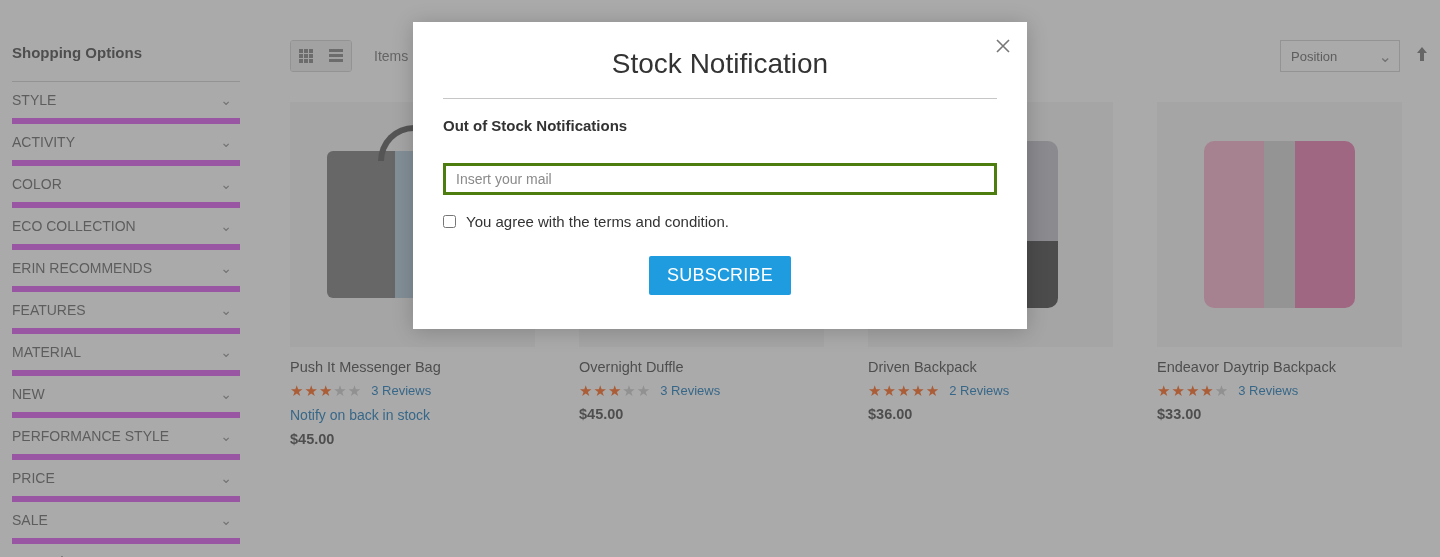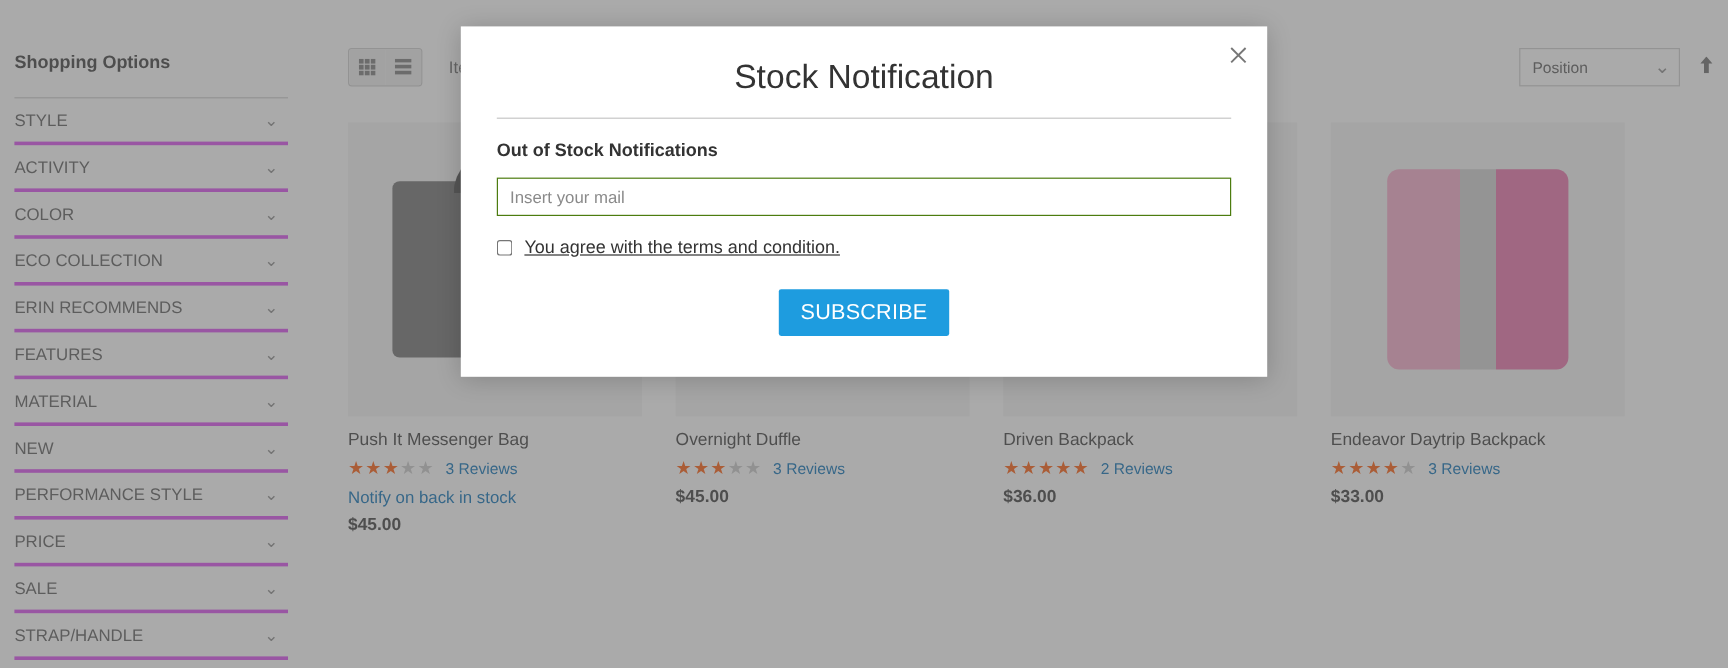--- a/index.html
+++ b/index.html
@@ -3,56 +3,56 @@
 <meta charset="utf-8">
 <style>
 * { box-sizing: border-box; margin: 0; padding: 0; }
 body { font-family: -apple-system, BlinkMacSystemFont, "Segoe UI", Helvetica, Arial, sans-serif; color: #333; background: #fff; width: 1440px; height: 557px; overflow: hidden; position: relative; }
 
 .page { display: flex; padding: 0 12px 0 0; }
 
 .sidebar { width: 240px; padding: 0 0 0 12px; flex-shrink: 0; }
 .sidebar-title { font-size: 15px; font-weight: 600; color: #333; padding: 0 0 20px 0; margin-top: 44px; }
 .filter-list { border-top: 1px solid #ccc; }
-.filter-item { display: flex; justify-content: space-between; align-items: center; padding: 10px 8px 10px 0; border-bottom: 3px solid #d946ef; font-size: 14px; color: #555; cursor: pointer; }
+.filter-item { display: flex; justify-content: space-between; align-items: center; padding: 10px 8px 10px 0; border-bottom: 6px solid #d946ef; font-size: 14px; color: #555; cursor: pointer; }
 .filter-item .chev { color: #888; }
 
 .main { flex: 1; padding: 40px 0 0 50px; }
 .toolbar { display: flex; align-items: center; gap: 10px; margin-bottom: 30px; }
 .view-modes { display: flex; border: 1px solid #ccc; border-radius: 3px; overflow: hidden; }
 .mode-btn { width: 30px; height: 30px; display: flex; align-items: center; justify-content: center; background: #eee; color: #777; }
 .toolbar-text { font-size: 14px; color: #666; margin-left: 12px; flex: 0 0 auto; }
 .toolbar-spacer { flex: 1; }
-.sort-select { height: 32px; border: 1px solid #ccc; padding: 0 26px 0 10px; font-size: 13px; color: #555; background: #fff; position: relative; width: 134px; display:flex;align-items:center; }
+.sort-select { height: 32px; border: 1px solid #ccc; padding: 0 26px 0 10px; font-size: 13px; color: #555; background: #fff; position: relative; width: 120px; display:flex;align-items:center; }
 .sort-wrap { position: relative; }
 .sort-wrap .chev-down { position: absolute; right: 8px; top: 50%; transform: translateY(-50%); color:#888; pointer-events:none;}
 .sort-arrow { color: #666; margin-left: 6px; }
 
-.products { display: flex; gap: 28px; }
+.products { display: flex; gap: 44px; }
 .product { width: 245px; }
 .product-img { width: 245px; height: 245px; background: #f4f4f4; display:flex;align-items:center;justify-content:center; margin-bottom: 12px; position:relative; overflow:hidden;}
 .product-name { font-size: 14.5px; color: #333; margin-bottom: 8px; }
 .rating-row { display: flex; align-items: center; gap: 10px; margin-bottom: 8px; }
 .stars { display: inline-flex; gap: 1px; }
 .star { color: #ff5501; font-size: 15px; line-height:1;}
 .star.empty { color: #c7c7c7; }
 .star.half { color:#ff5501; position:relative;}
 .reviews { color: #006bb4; font-size: 13px; }
 .notify-link { color: #006bb4; font-size: 14px; margin-bottom: 8px; display:inline-block;}
 .price { font-weight: 700; font-size: 14.5px; color:#333; }
 
 .overlay { position: absolute; inset: 0; background: rgba(100,100,100,0.55); display: flex; align-items: flex-start; justify-content: center; }
-.modal { width: 672px; background: #fff; margin-top: 22px; padding: 26px 30px 34px 30px; position: relative; box-shadow: 0 2px 20px rgba(0,0,0,0.2); }
+.modal { width: 614px; background: #fff; margin-top: 22px; padding: 26px 30px 34px 30px; position: relative; box-shadow: 0 2px 20px rgba(0,0,0,0.2); }
 .modal-close { position: absolute; top: 12px; right: 12px; background: none; border: none; color: #777; cursor: pointer; padding:4px;}
 .modal-close svg{width:16px;height:16px;}
 .modal-title { text-align: center; font-size: 28px; font-weight: 300; color: #333; padding-bottom: 18px; border-bottom: 1px solid #c6c6c6; margin-bottom: 18px; }
-.modal-label { font-size: 15px; font-weight: 600; margin-bottom: 14px; }
-.modal-input { width: 100%; height: 32px; border: 1px solid #4d7c0f; padding: 0 10px; font-size: 14px; color:#666; margin-bottom: 18px; }
+.modal-label { font-size: 15px; font-weight: 600; margin-bottom: 29px; }
+.modal-input { width: 100%; height: 32px; border: 3px solid #4d7c0f; padding: 0 10px; font-size: 14px; color:#666; margin-bottom: 18px; }
 .modal-input::placeholder{color:#8a8a8a;}
-.terms-row { display: flex; align-items: center; gap: 10px; font-size: 15px; margin-bottom: 26px; text-decoration: underline; }
+.terms-row { display: flex; align-items: center; gap: 10px; font-size: 15px; margin-bottom: 26px; }
 .terms-row input { width: 13px; height: 13px; }
 .subscribe-btn { display: block; margin: 0 auto; background: #1e9cdf; color: #fff; border: none; padding: 9px 18px; font-size: 18px; letter-spacing: .2px; cursor: pointer; border-radius: 2px; }
 
 
 .bag{position:relative;width:70%;height:60%;}
 .bag1{background:linear-gradient(90deg,#6b6b6b 0 40%,#a9c3d6 40% 100%);border-radius:6px;}
 .bag1::before{content:"";position:absolute;top:-26px;left:30%;width:40%;height:30px;border:6px solid #444;border-bottom:none;border-radius:60px 60px 0 0;}
 .bag2{background:#9d8a62;border-radius:6px 6px 10px 10px;width:66%;height:55%;}
 .bag2::before{content:"";position:absolute;top:-28px;left:28%;width:44%;height:32px;border:5px solid #7d6e4d;border-bottom:none;border-radius:60px 60px 0 0;}
 .bag3{background:linear-gradient(180deg,#b9b9c3 0 60%,#2f2f2f 60% 100%);width:55%;height:68%;border-radius:10px;}

